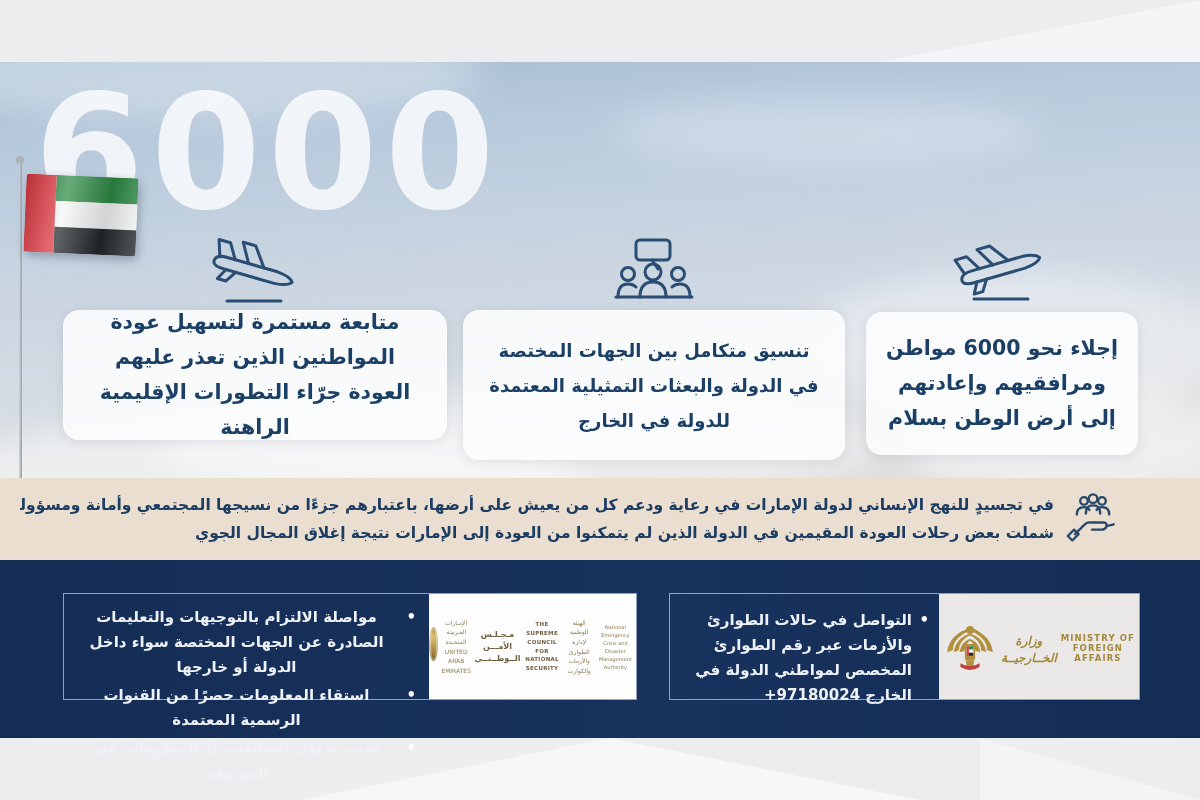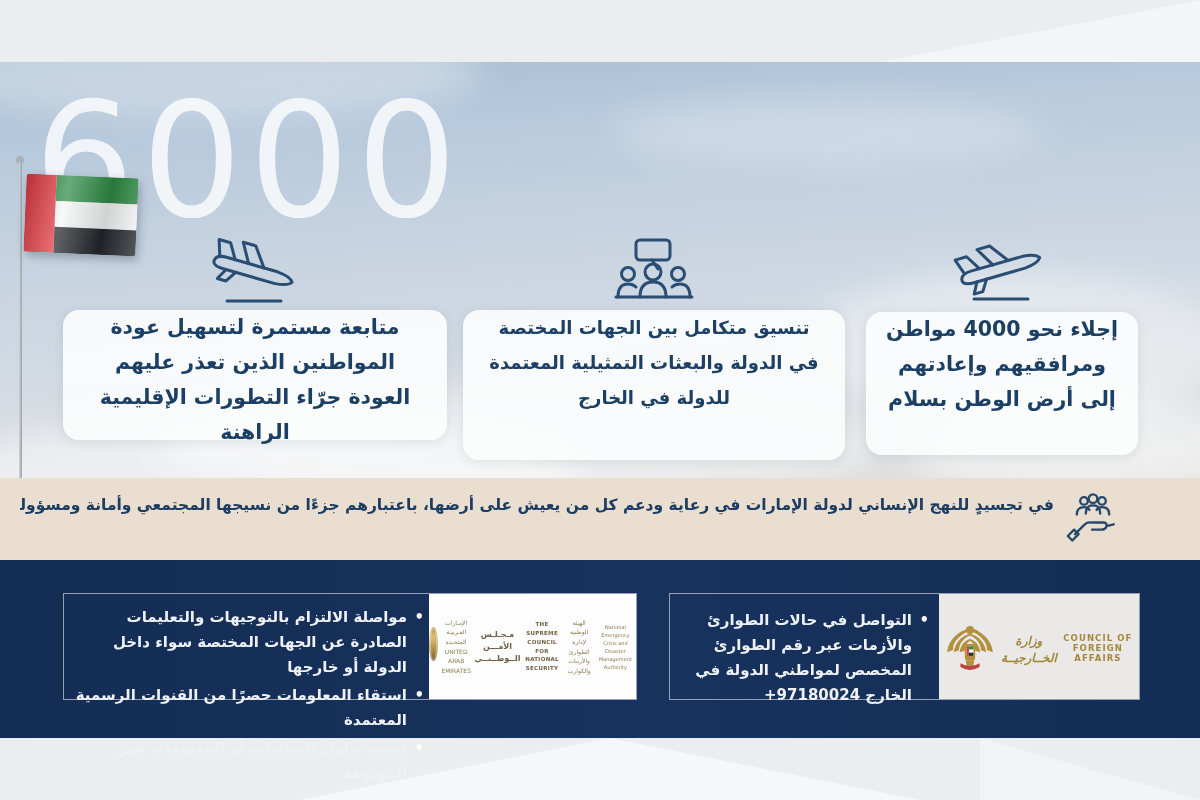--- a/index.html
+++ b/index.html
@@ -14,21 +14,21 @@
   .photo{position:absolute;left:0;top:62px;width:1200px;height:416px;overflow:hidden;
     background:linear-gradient(176deg,#a7bdd2 0%,#b7c9dc 18%,#c6d3e0 40%,#d2dae3 62%,#dadde1 80%,#dfdedd 100%);}
   .cl{position:absolute;background:rgba(255,255,255,.55);border-radius:50%;filter:blur(16px);}
   .c1{left:-80px;top:-34px;width:560px;height:90px;opacity:.6;}
   .c2{left:610px;top:36px;width:430px;height:66px;opacity:.45;}
   .c3{left:160px;top:322px;width:720px;height:120px;opacity:.8;}
   .c4{left:800px;top:210px;width:430px;height:150px;opacity:.7;}
   .c5{left:-60px;top:352px;width:640px;height:130px;opacity:.9;}
   .c6{left:905px;top:330px;width:340px;height:110px;opacity:.9;}
   
-  .wm{position:absolute;left:34px;top:20px;font-size:158px;line-height:1;font-weight:400;
+  .wm{position:absolute;left:34px;top:12px;font-size:158px;line-height:1;font-weight:700;
       color:#ffffff;opacity:.8;letter-spacing:7px;filter:blur(.6px);text-align:center;}
   
   .pole{position:absolute;left:19px;top:100px;width:3px;height:316px;
         background:linear-gradient(90deg,#cfd6da,#97a1a7);}
   .pole-top{position:absolute;left:16px;top:94px;width:8px;height:8px;border-radius:50%;background:#aab3b8;}
   .flag{position:absolute;left:25px;top:114px;width:112px;height:78px;transform:rotate(2.5deg);
         border-radius:3px;overflow:hidden;box-shadow:2px 4px 10px rgba(40,60,80,.35);}
   .flag .hoist{position:absolute;left:0;top:0;width:27%;height:100%;background:#e23a43;}
   .flag .stripes{position:absolute;left:27%;top:0;width:73%;height:100%;}
   .flag .s{width:100%;height:33.34%;}
@@ -38,38 +38,38 @@
   .headline{position:absolute;right:55px;top:34px;text-align:right;direction:rtl;}
   .h-light{font-size:25px;font-weight:600;color:#31506f;margin-bottom:12px;}
   .h-bold{font-size:26px;font-weight:700;color:#183a61;line-height:41px;}
   
   .cicon{position:absolute;}
   .i-landing{left:203px;top:175px;}
   .i-meeting{left:612px;top:176px;}
   .i-takeoff{left:950px;top:173px;}
   
   .card{position:absolute;background:rgba(252,253,253,.9);border-radius:16px;direction:rtl;
-        display:flex;justify-content:center;text-align:center;
+        display:flex;align-items:center;justify-content:center;text-align:center;
         color:#1c4065;font-weight:700;box-shadow:0 2px 12px rgba(30,50,80,.10);}
   .card-followup{left:63px;top:248px;width:384px;height:130px;font-size:20.5px;line-height:35px;padding:0 18px;box-sizing:border-box;}
   .card-coordination{left:463px;top:248px;width:382px;height:150px;font-size:18px;line-height:35px;padding:0 22px;box-sizing:border-box;}
   .card-evacuation{left:866px;top:250px;width:272px;height:143px;font-size:20.5px;line-height:35px;padding:0 14px;box-sizing:border-box;}
   
   .beige{position:absolute;left:0;top:478px;width:1200px;height:82px;background:#e9decf;}
   .beige-icon{position:absolute;right:80px;top:13px;width:54px;height:54px;}
   .beige-text{position:absolute;right:146px;left:20px;top:13px;direction:rtl;text-align:right;
               color:#1d3c62;font-weight:700;font-size:15.5px;line-height:28px;white-space:nowrap;overflow:hidden;}
   
   .navy{position:absolute;left:0;top:560px;width:1200px;height:178px;
         background:linear-gradient(90deg,#142d55,#17325d 55%,#142d55);}
   .box{position:absolute;top:33px;height:107px;border:1px solid rgba(255,255,255,.55);box-sizing:border-box;}
   .box-left{left:63px;width:574px;}
   .box-right{left:669px;width:471px;}
   .bullets{position:absolute;top:11px;direction:rtl;text-align:right;margin:0;padding:0;list-style:none;}
-  .box-left .bullets{left:10px;right:212px;}
+  .box-left .bullets{left:10px;right:220px;text-align:center;}
   .box-right .bullets{left:10px;right:210px;top:14px;}
   .bullets li{position:relative;padding-right:17px;color:#eef2f7;font-size:15px;font-weight:600;line-height:25px;margin-bottom:3px;}
   .bullets li::before{content:"•";position:absolute;right:0;top:0;color:#ffffff;}
   .phone{display:inline-block;direction:ltr;unicode-bidi:embed;}
   .panel{position:absolute;right:0;top:0;bottom:0;display:flex;flex-direction:row;
          align-items:center;justify-content:center;text-align:center;}
   .panel-ncema{width:207px;background:#fdfdfd;}
   .panel-mofa{width:200px;background:#eae9e7;}
   .emblem-circle{width:34px;height:34px;border-radius:50%;margin-bottom:5px;
      background:radial-gradient(circle at 35% 30%,#dcc276,#a3823c 62%,#6e5626);
@@ -143,21 +143,21 @@
           <path d="M10 35 Q10 28 22 28 L74 28 Q88 29 91 34 Q88 39 74 40 L22 40 Q10 40 10 35 Z"></path>
           <path d="M14 28 L9 13 L21 13 L30 28"></path>
           <path d="M44 28 L33 9 L46 9 L60 28"></path>
           <path d="M24 40 L18 51 L27 51 L34 40"></path>
         </g>
         <line x1="24" y1="64" x2="78" y2="64"></line>
       </svg>
     </div>
 
     <div class="card card-evacuation">
-      <span>إجلاء نحو 4000 مواطن ومرافقيهم وإعادتهم إلى أرض الوطن بسلام</span>
+      <span>إجلاء نحو 6000 مواطن ومرافقيهم وإعادتهم إلى أرض الوطن بسلام</span>
     </div>
     <div class="card card-coordination">
       <span>تنسيق متكامل بين الجهات المختصة في الدولة والبعثات التمثيلية المعتمدة للدولة في الخارج</span>
     </div>
     <div class="card card-followup">
       <span>متابعة مستمرة لتسهيل عودة المواطنين الذين تعذر عليهم العودة جرّاء التطورات الإقليمية الراهنة</span>
     </div>
   </div>
 
   <div class="beige">
@@ -169,20 +169,21 @@
         <path d="M12 25 Q12 17 20 17 Q24 17 26 20"></path>
         <path d="M22 24 Q22 15 30 15 Q38 15 38 24"></path>
         <path d="M34 20 Q36 17 40 17 Q48 17 48 25"></path>
         <path d="M10 47 L20 37 Q23 33 29 34 L41 34 Q46 34 45 38 Q44 42 39 42 L29 42"></path>
         <path d="M45 38 L53 36"></path>
         <path d="M2 49 L9 42 L14 47 L7 54 Z"></path>
       </svg>
     </div>
     <div class="beige-text">
       <div>في تجسيدٍ للنهج الإنساني لدولة الإمارات في رعاية ودعم كل من يعيش على أرضها، باعتبارهم جزءًا من نسيجها المجتمعي وأمانة ومسؤولية وأولوية في مختلف الظروف</div>
+      <div>شملت بعض رحلات العودة المقيمين في الدولة الذين لم يتمكنوا من العودة إلى الإمارات نتيجة إغلاق المجال الجوي</div>
     </div>
   </div>
 
   <div class="navy">
 
     <div class="box box-left">
       <ul class="bullets">
         <li>مواصلة الالتزام بالتوجيهات والتعليمات الصادرة عن الجهات المختصة سواء داخل الدولة أو خارجها</li>
         <li>استقاء المعلومات حصرًا من القنوات الرسمية المعتمدة</li>
         <li>تجنب تداول الشائعات أو المعلومات غير الموثوقة</li>
@@ -222,20 +223,20 @@
               <path d="M36 51 L48 51 L46 60 L38 60 Z"></path>
             </g>
             <rect x="37.5" y="32" width="9" height="13" rx="1" fill="#ffffff"></rect>
             <rect x="37.5" y="32" width="3" height="13" fill="#d63c45"></rect>
             <rect x="40.5" y="32" width="6" height="4.3" fill="#2e8b46"></rect>
             <rect x="40.5" y="40.7" width="6" height="4.3" fill="#26292d"></rect>
             <path d="M29 55 Q42 63 55 55 L55 60 Q42 68 29 60 Z" fill="#c2413f"></path>
           </svg>
         </div>
         <div class="m1">وزارة الخــارجيــة</div>
-        <div class="m2">COUNCIL OF FOREIGN AFFAIRS</div>
+        <div class="m2">MINISTRY OF FOREIGN AFFAIRS</div>
       </div>
     </div>
   </div>
 
   <div class="deco d2"></div>
   <div class="deco d3"></div>
 </div>
 
 </body></html>

